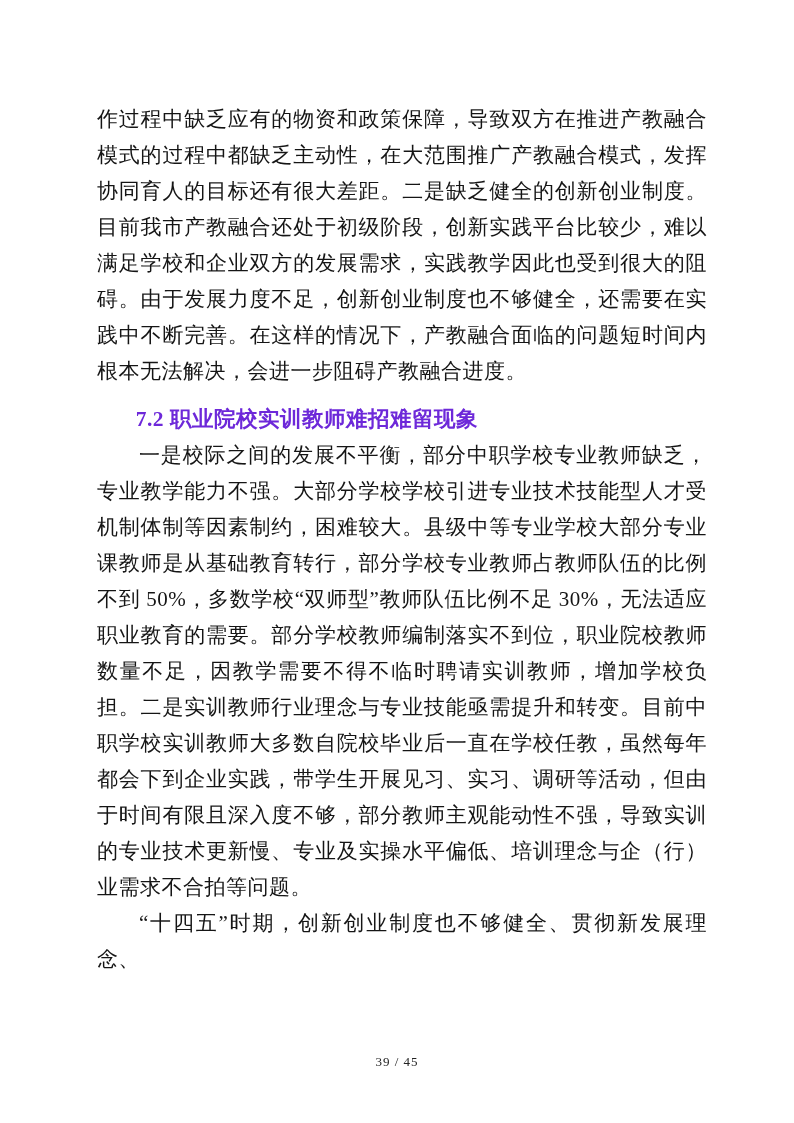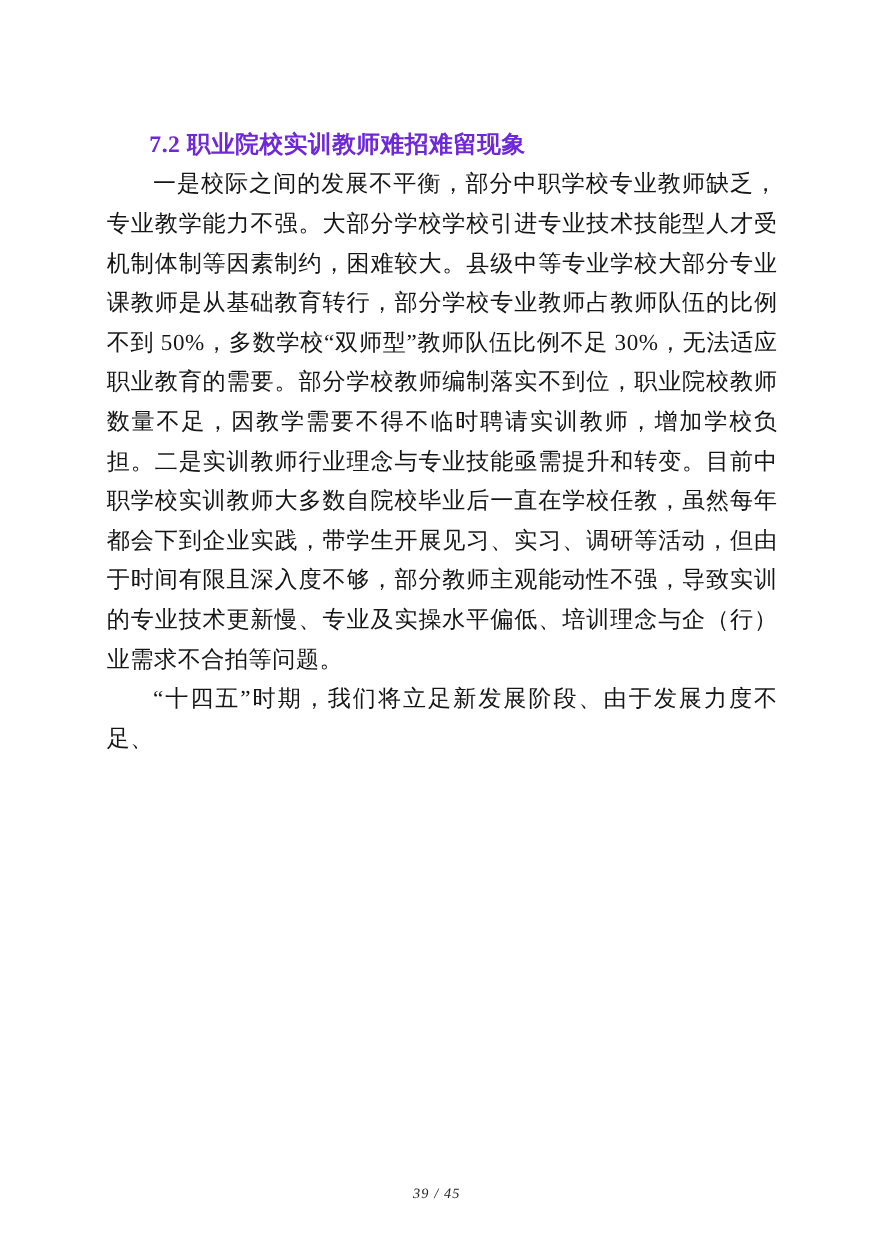--- a/index.html
+++ b/index.html
@@ -40,47 +40,47 @@
     font-size: 21.5px;
     line-height: 36px;
     font-weight: bold;
     letter-spacing: 0.5px;
     color: #6d28d9;
     text-indent: 1.8em;
     white-space: nowrap;
   }
   .footer {
     position: absolute;
-    top: 1076px;
+    top: 1052px;
     left: 0;
     width: 100%;
     text-align: center;
-    font-style: italic;
   }
   .page-number {
     font-size: 13px;
     letter-spacing: 1px;
     color: #222222;
     font-family: "Liberation Serif", "DejaVu Serif", serif;
   }
 </style>
 </head>
 <body>
 
 <div class="page">
 
   <div class="content">
 
+    <p class="body-para">作过程中缺乏应有的物资和政策保障，导致双方在推进产教融合模式的过程中都缺乏主动性，在大范围推广产教融合模式，发挥协同育人的目标还有很大差距。二是缺乏健全的创新创业制度。目前我市产教融合还处于初级阶段，创新实践平台比较少，难以满足学校和企业双方的发展需求，实践教学因此也受到很大的阻碍。由于发展力度不足，创新创业制度也不够健全，还需要在实践中不断完善。在这样的情况下，产教融合面临的问题短时间内根本无法解决，会进一步阻碍产教融合进度。</p>
 
     <h2 class="doc-heading">7.2 职业院校实训教师难招难留现象</h2>
 
     <p class="body-para indent2">一是校际之间的发展不平衡，部分中职学校专业教师缺乏，专业教学能力不强。大部分学校学校引进专业技术技能型人才受机制体制等因素制约，困难较大。县级中等专业学校大部分专业课教师是从基础教育转行，部分学校专业教师占教师队伍的比例不到 50%，多数学校“双师型”教师队伍比例不足 30%，无法适应职业教育的需要。部分学校教师编制落实不到位，职业院校教师数量不足，因教学需要不得不临时聘请实训教师，增加学校负担。二是实训教师行业理念与专业技能亟需提升和转变。目前中职学校实训教师大多数自院校毕业后一直在学校任教，虽然每年都会下到企业实践，带学生开展见习、实习、调研等活动，但由于时间有限且深入度不够，部分教师主观能动性不强，导致实训的专业技术更新慢、专业及实操水平偏低、培训理念与企（行）业需求不合拍等问题。</p>
 
 
-    <p class="body-para indent2">“十四五”时期，我们将立足新发展阶段、由于发展力度不足、</p>
+    <p class="body-para indent2">“十四五”时期，创新创业制度也不够健全、贯彻新发展理念、</p>
 
   </div>
 
   <div class="footer">
     <span class="page-number">39 / 45</span>
   </div>
 
 </div>
 
 </body></html>

